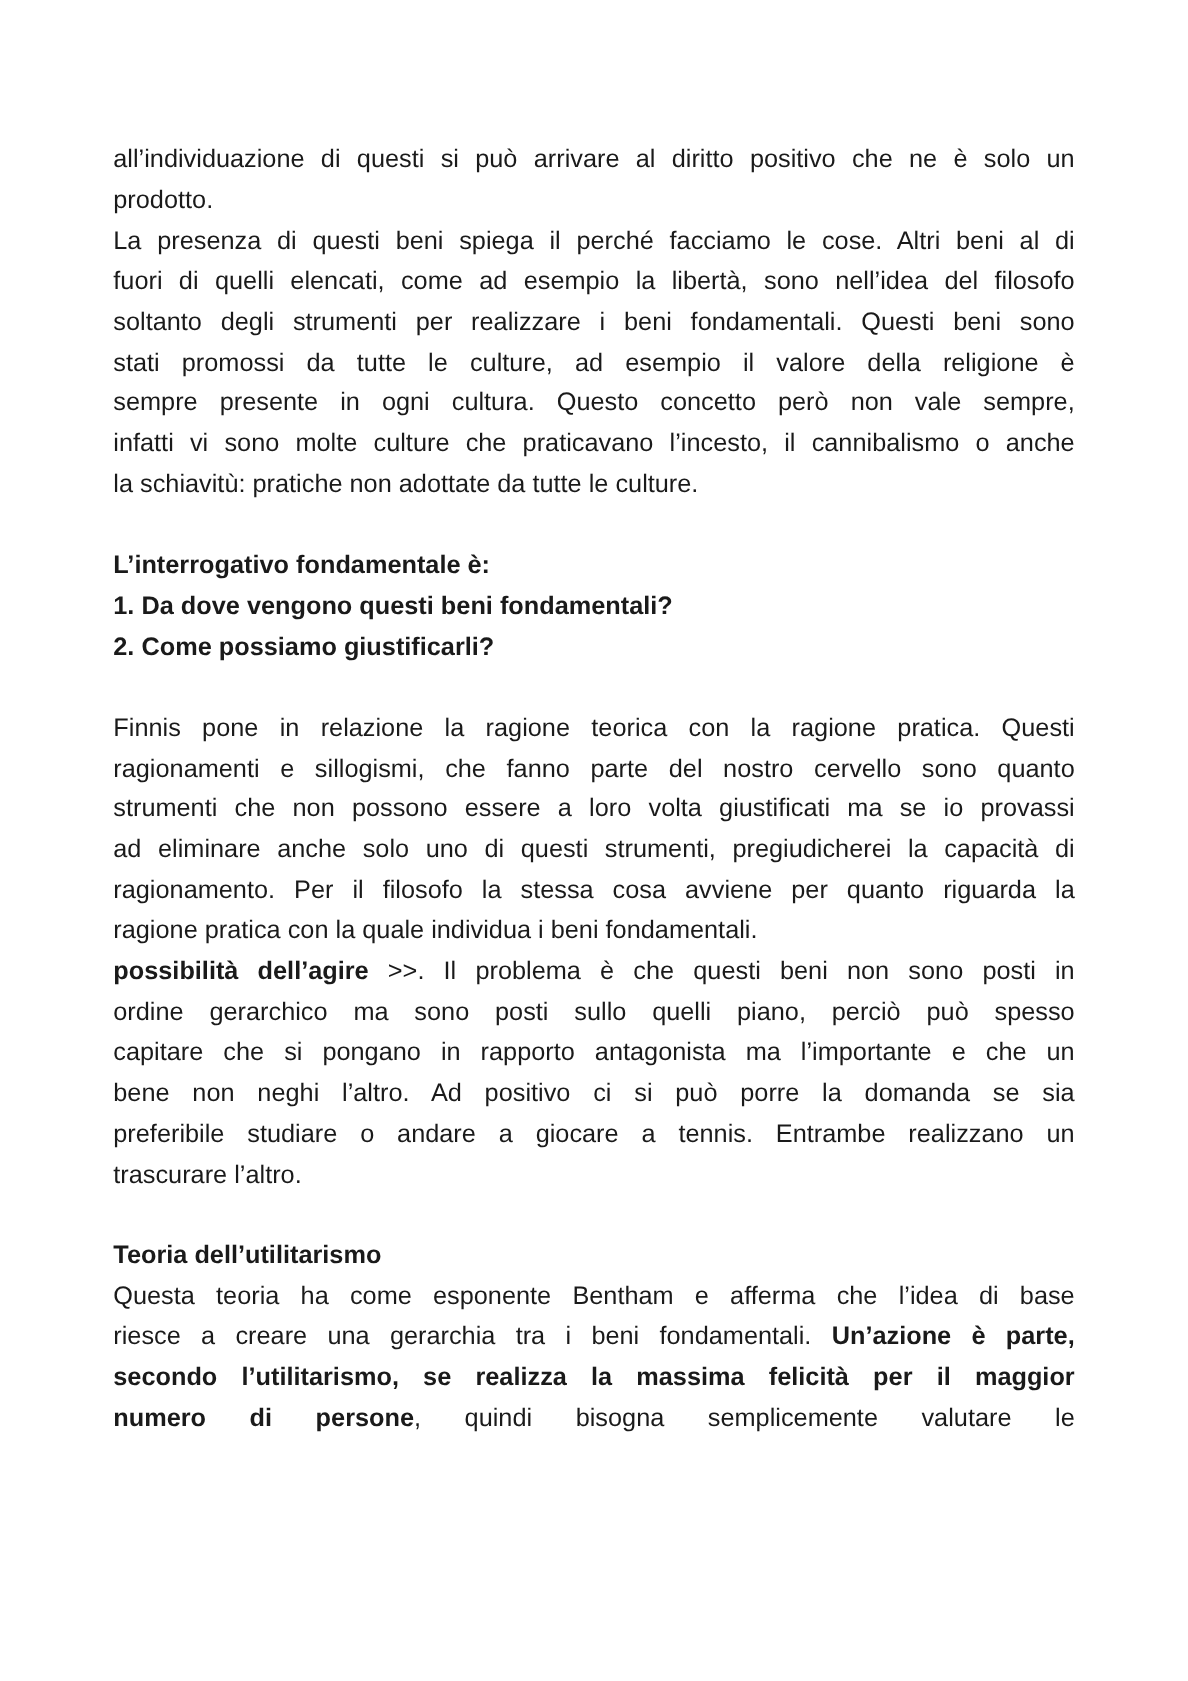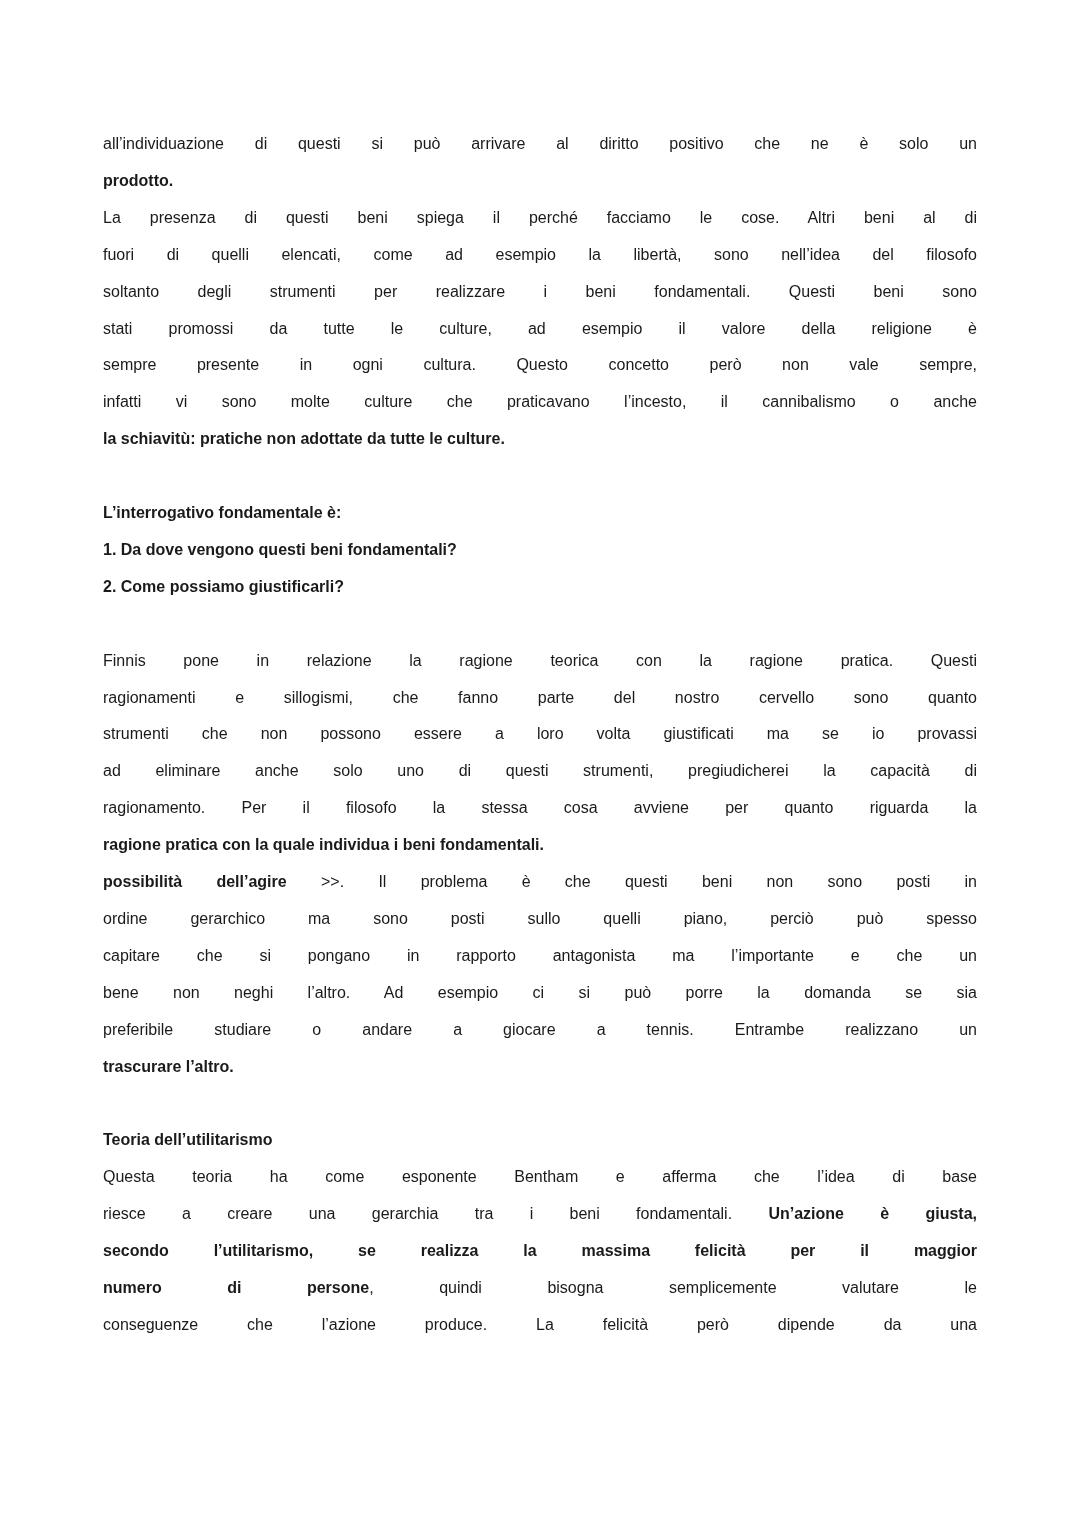--- a/index.html
+++ b/index.html
@@ -13,37 +13,36 @@
       position: relative;
       overflow: hidden;
       font-family: "Liberation Sans", sans-serif;
       color: #1a1a1a;
     }
     .page {
       position: absolute;
       left: 103px;
       top: 126px;
       width: 874px;
-      font-size: 16px;
+      font-size: 23px;
       line-height: 36.9px;
     }
     .p {
       margin: 0;
       text-align: justify;
       text-align-last: left;
     }
     .line {
       display: block;
       text-align: justify;
       text-align-last: justify;
       white-space: nowrap;
     }
     .line.last {
       text-align-last: left;
-      font-weight: bold;
     }
     .gap {
       height: 36.9px;
     }
     b, .b {
       font-weight: bold;
     }
   </style>
 </head>
 <body>
@@ -81,29 +80,28 @@
     <span class="line">strumenti che non possono essere a loro volta giustificati ma se io provassi</span>
     <span class="line">ad eliminare anche solo uno di questi strumenti, pregiudicherei la capacità di</span>
     <span class="line">ragionamento. Per il filosofo la stessa cosa avviene per quanto riguarda la</span>
     <span class="line last">ragione pratica con la quale individua i beni fondamentali.</span>
   </div>
 
   <div class="p">
     <span class="line"><b>possibilità dell’agire</b><span> &gt;&gt;. Il problema è che questi beni non sono posti in</span></span>
     <span class="line">ordine gerarchico ma sono posti sullo quelli piano, perciò può spesso</span>
     <span class="line">capitare che si pongano in rapporto antagonista ma l’importante e che un</span>
-    <span class="line">bene non neghi l’altro. Ad esempio ci si può porre la domanda se sia</span>
+    <span class="line">bene non neghi l’altro. Ad positivo ci si può porre la domanda se sia</span>
     <span class="line">preferibile studiare o andare a giocare a tennis. Entrambe realizzano un</span>
     <span class="line last">trascurare l’altro.</span>
   </div>
 
   <div class="gap"></div>
 
   <div class="p">
     <span class="line last b">Teoria dell’utilitarismo</span>
     <span class="line">Questa teoria ha come esponente Bentham e afferma che l’idea di base</span>
-    <span class="line"><span>riesce a creare una gerarchia tra i beni fondamentali. </span><b>Un’azione è giusta,</b></span>
+    <span class="line"><span>riesce a creare una gerarchia tra i beni fondamentali. </span><b>Un’azione è parte,</b></span>
     <span class="line b">secondo l’utilitarismo, se realizza la massima felicità per il maggior</span>
     <span class="line"><b>numero di persone</b><span>, quindi bisogna semplicemente valutare le</span></span>
-    <span class="line">conseguenze che l’azione produce. La felicità però dipende da una</span>
   </div>
 
 </div>
 
 </body></html>

